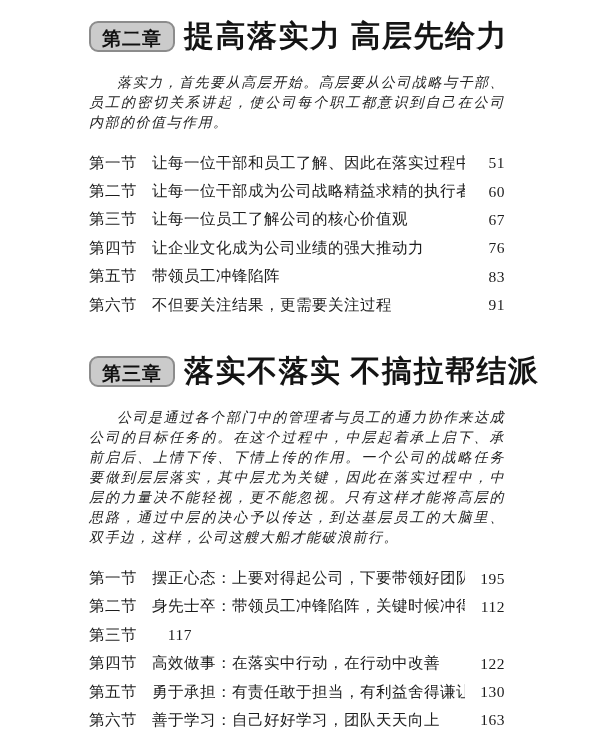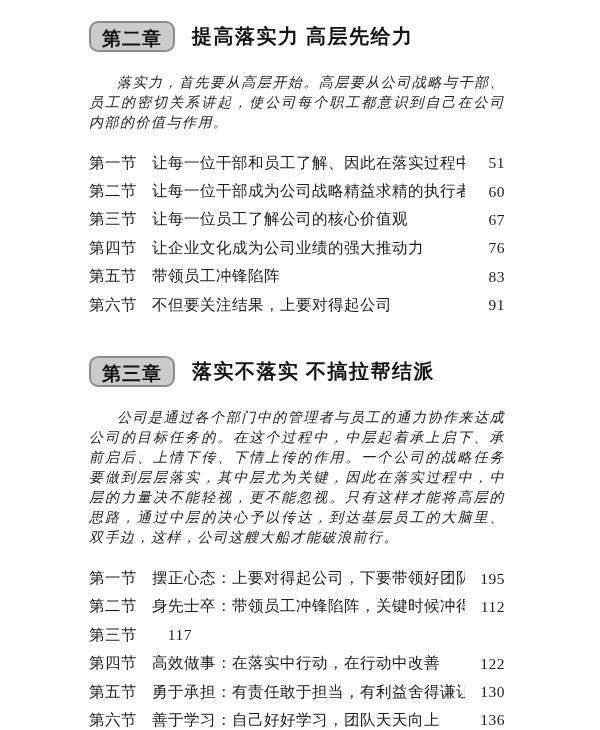--- a/index.html
+++ b/index.html
@@ -22,39 +22,40 @@
     background: #ffffff;
   }
   .chapter + .chapter {
     margin-top: 37px;
   }
   .chapter-head {
     display: flex;
     align-items: center;
     gap: 9px;
     height: 31px;
+    justify-content: space-between;
   }
   .badge {
     box-sizing: border-box;
     display: inline-block;
     height: 31px;
     padding: 2px 11px 0;
     background: #cbcbcb;
     border: 2px solid #8c8c8c;
     border-radius: 9px;
     font-size: 19px;
     font-weight: bold;
     line-height: 27px;
     letter-spacing: 1px;
     color: #111111;
     white-space: nowrap;
   }
   .chapter-title {
-    margin: 8px;
-    font-size: 20px;
+    margin: 0;
+    font-size: 30px;
     font-weight: bold;
     letter-spacing: 1.5px;
     color: #141414;
     white-space: nowrap;
   }
   .intro {
     margin: 21px 0 0;
     font-size: 14px;
     line-height: 20px;
     letter-spacing: 1.5px;
@@ -123,21 +124,21 @@
         <span class="sec-title">让企业文化成为公司业绩的强大推动力</span>
         <span class="sec-page">76</span>
       </li>
       <li class="toc-row">
         <span class="sec-label">第五节</span>
         <span class="sec-title">带领员工冲锋陷阵</span>
         <span class="sec-page">83</span>
       </li>
       <li class="toc-row">
         <span class="sec-label">第六节</span>
-        <span class="sec-title">不但要关注结果，上要对得起公司</span>
+        <span class="sec-title">不但要关注结果，更需要关注过程</span>
         <span class="sec-page">91</span>
       </li>
     </ul>
   </section>
 
   <section class="chapter">
     <div class="chapter-head">
       <span class="badge">第三章</span>
       <h1 class="chapter-title">落实不落实 不搞拉帮结派</h1>
     </div>
@@ -163,18 +164,18 @@
         <span class="sec-page">122</span>
       </li>
       <li class="toc-row">
         <span class="sec-label">第五节</span>
         <span class="sec-title">勇于承担：有责任敢于担当，有利益舍得谦让</span>
         <span class="sec-page">130</span>
       </li>
       <li class="toc-row">
         <span class="sec-label">第六节</span>
         <span class="sec-title">善于学习：自己好好学习，团队天天向上</span>
-        <span class="sec-page">136</span>
+        <span class="sec-page">163</span>
       </li>
     </ul>
   </section>
 
 </div>
 
 </body></html>

